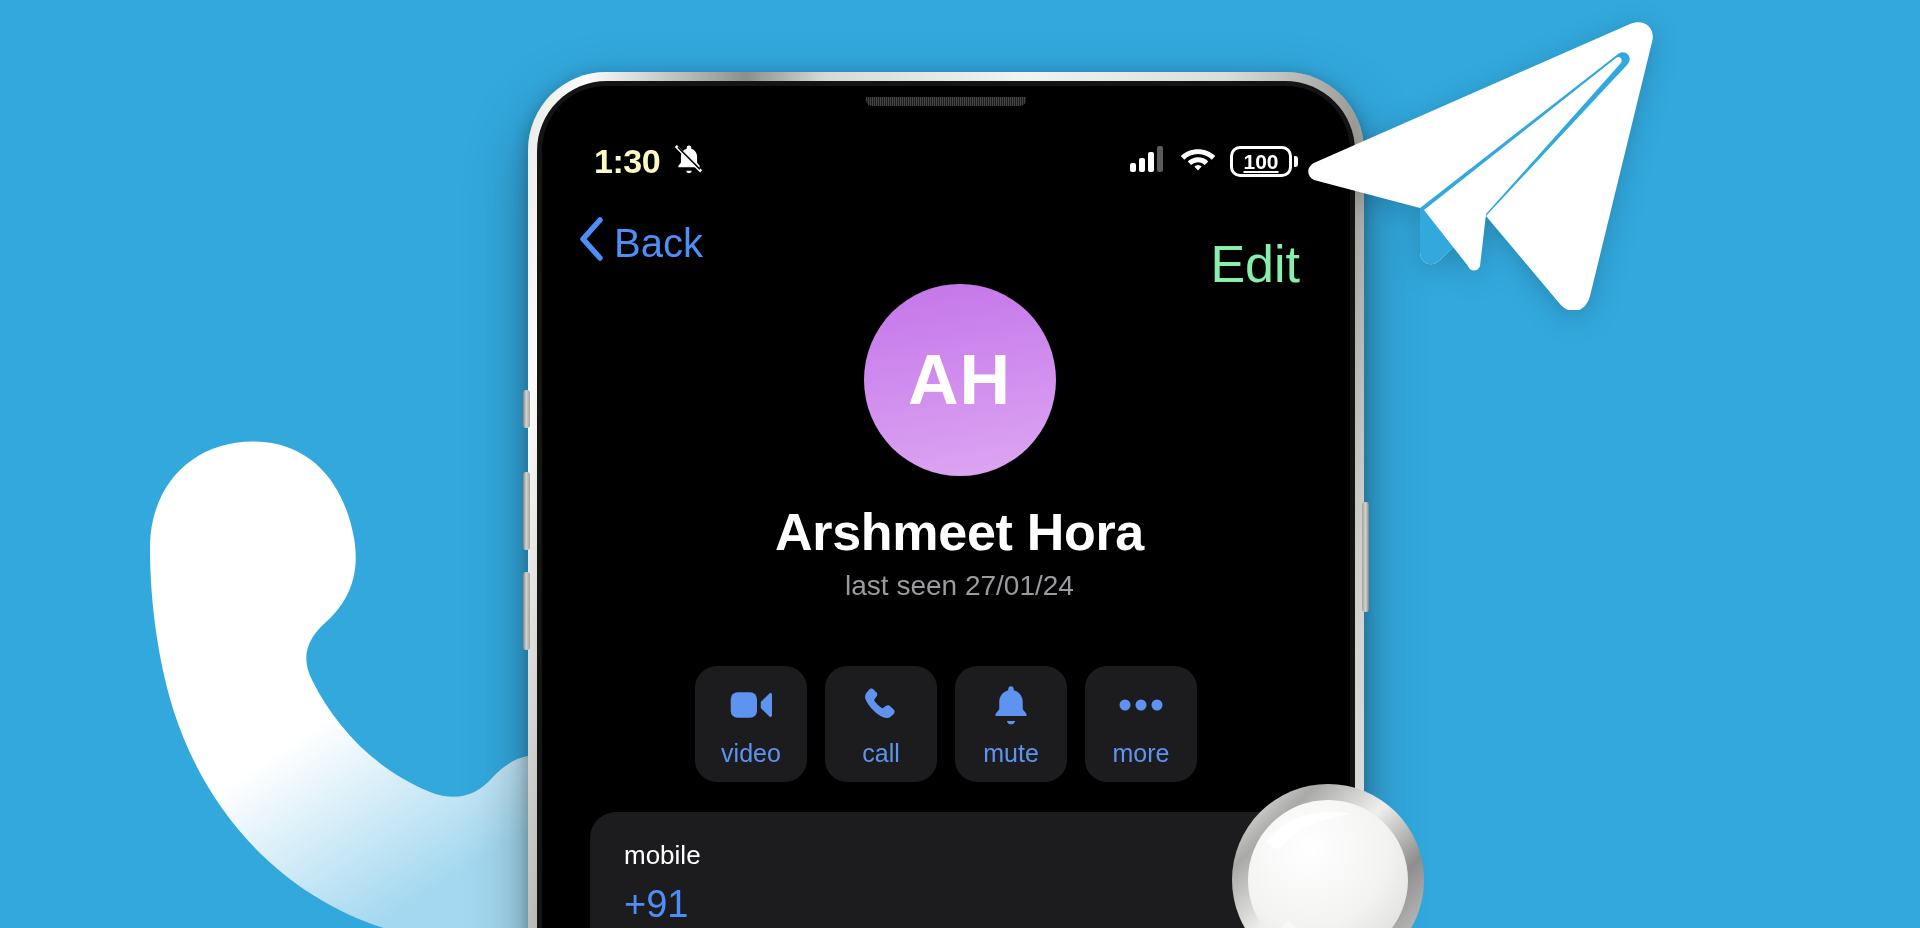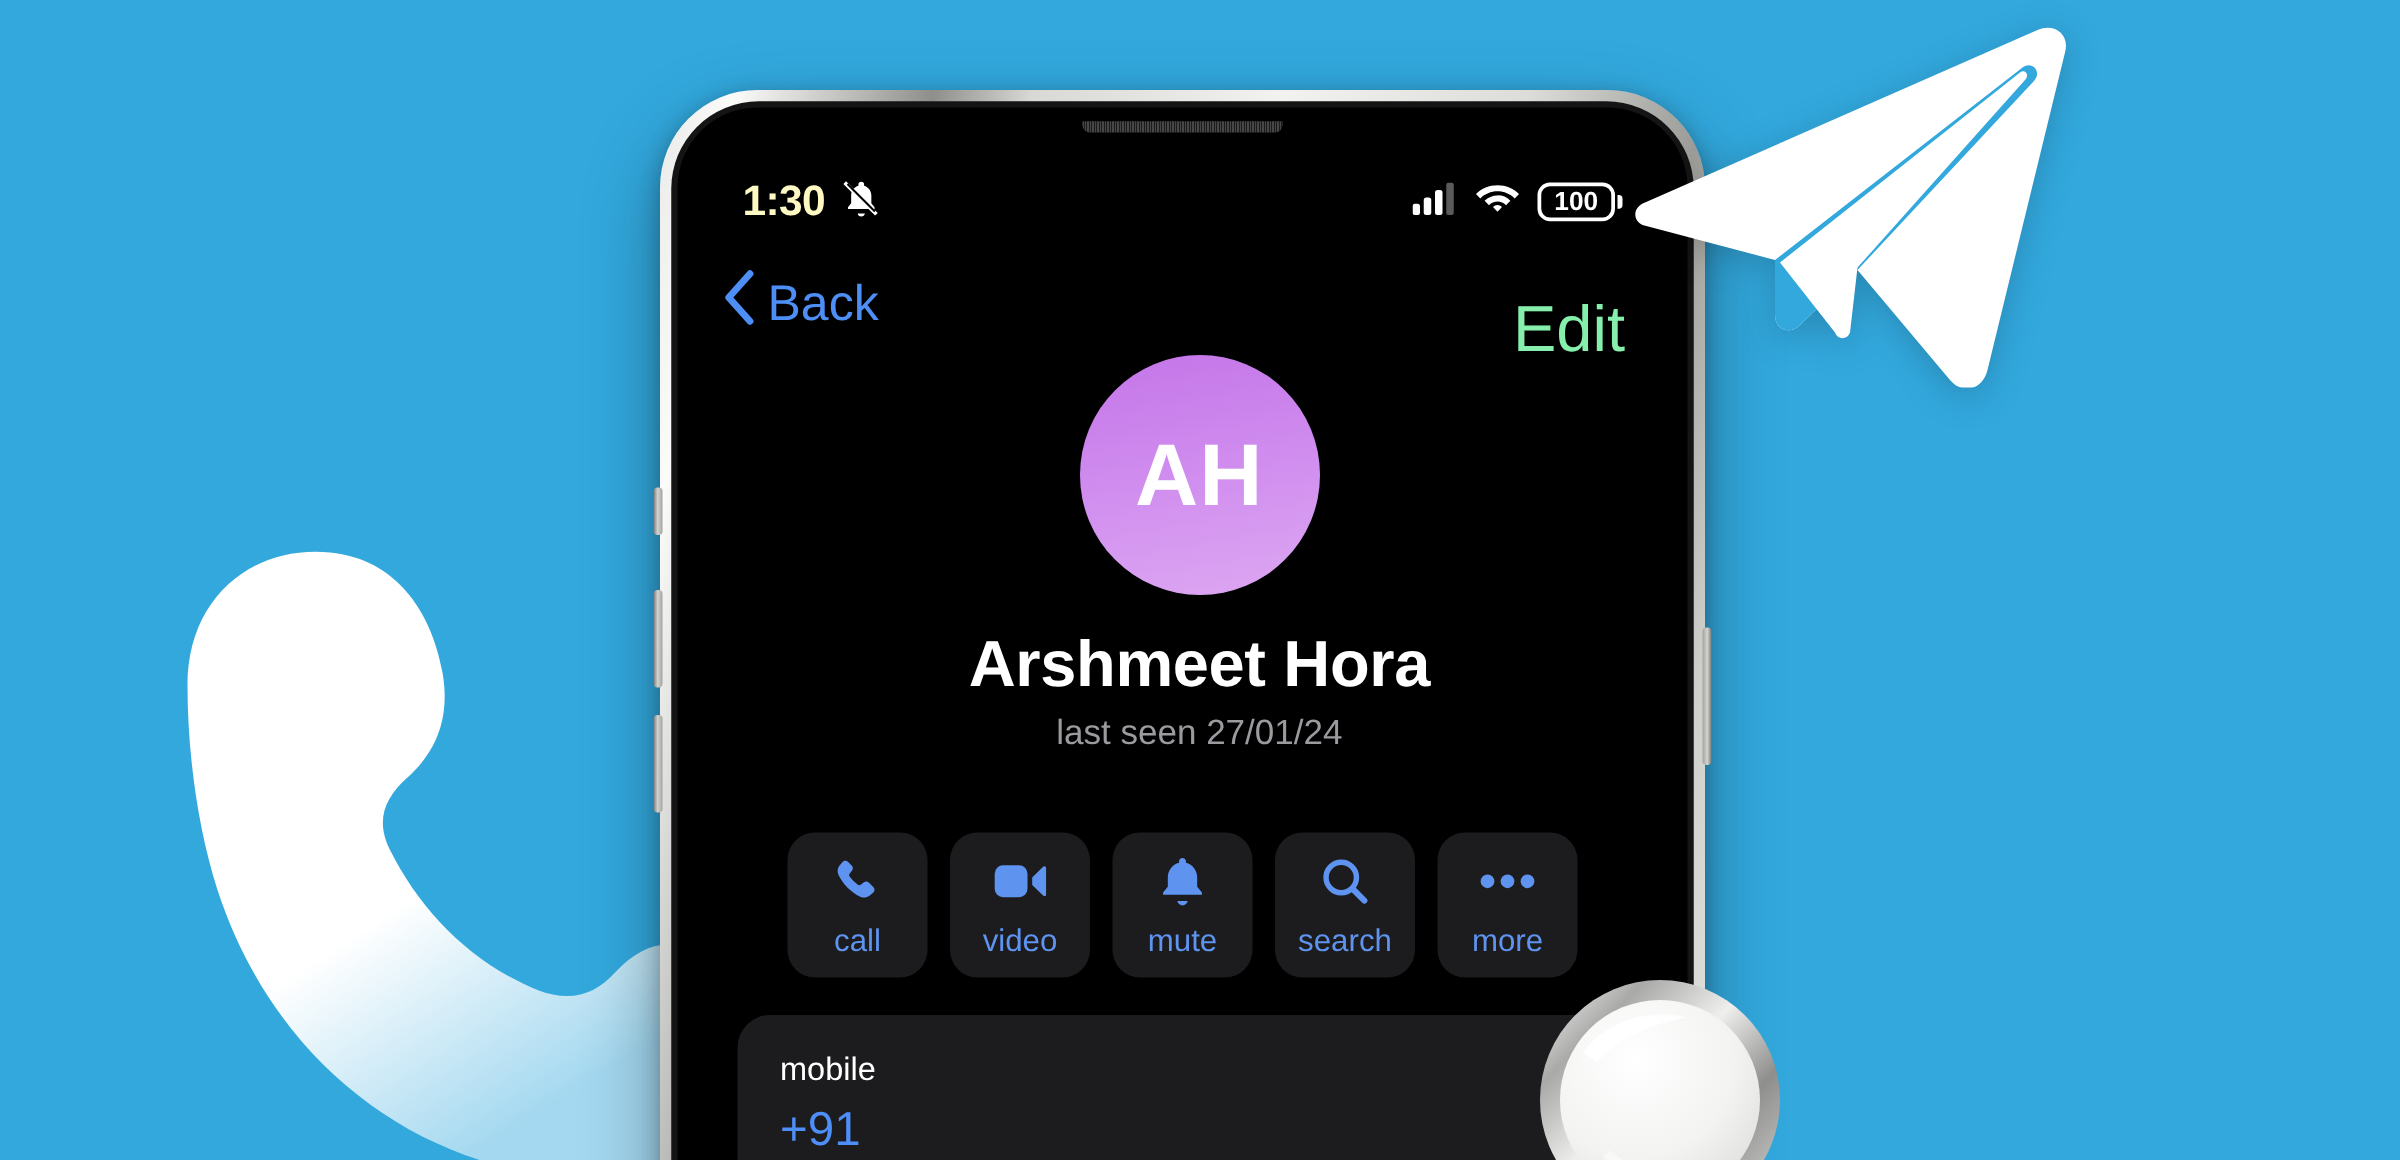--- a/index.html
+++ b/index.html
@@ -84,21 +84,21 @@
   }
   #status-right{ display:flex; align-items:center; gap:14px; }
   #battery-pill{
     display:flex; align-items:center;
   }
   #battery-body{
     width:62px; height:31px; border:3px solid #fff; border-radius:10px;
     display:flex; align-items:center; justify-content:center;
   }
   #battery-level-text{
-    font-size:21px; font-weight:700; color:#fff; line-height:1;
+    font-size:21px; font-weight:700; color:#fff; line-height:1;text-decoration:underline;
   }
   #battery-cap{
     width:4px; height:11px; background:#fff; border-radius:0 3px 3px 0; margin-left:2px;
   }
 
   
   #nav-bar{
     position:absolute; left:0; right:0; top:120px; height:74px;
     display:flex; align-items:center; justify-content:space-between;
     padding:0 36px; z-index:5;
@@ -244,56 +244,47 @@
           <span id="avatar-initials">AH</span>
         </div>
         <div id="contact-name">Arshmeet Hora</div>
         <div id="contact-status">last seen 27/01/24</div>
       </div>
 
       <div id="action-row">
 
         <div class="action-btn">
           <span class="action-icon">
-            <svg width="40" height="40" viewBox="0 0 24 24">
-              <path class="blue-fill" d="M7.4 2.6c-.7-.7-1.9-.6-2.6.2L3.3 4.6c-1 1.2-1.1 2.9-.4 4.4 2 4.3 6.1 8.4 10.4 10.4 1.5.7 3.2.6 4.4-.4l1.8-1.5c.8-.7.9-1.9.2-2.6l-2.3-2.3c-.6-.6-1.6-.6-2.3-.1l-1.6 1.2c-.4.3-.9.3-1.3 0a19 19 0 0 1-4-4c-.3-.4-.3-.9 0-1.3l1.2-1.6c.5-.7.5-1.7-.1-2.3L7.4 2.6z"></path>
-            </svg>
-          </span>
-          <span class="action-label">call</span>
-        </div>
-
-        <div class="action-btn">
-          <span class="action-icon">
             <svg width="42" height="34" viewBox="0 0 28 20">
               <rect class="blue-fill" x="0.5" y="1.5" width="17.5" height="17" rx="4.5"></rect>
               <path class="blue-fill" d="M20.5 8 26.3 2.3c.7-.7 1.7-.2 1.7.7v13.9c0 .9-1 1.4-1.7.7L20.5 12V8z"></path>
             </svg>
           </span>
           <span class="action-label">video</span>
+        </div>
+
+        <div class="action-btn">
+          <span class="action-icon">
+            <svg width="40" height="40" viewBox="0 0 24 24">
+              <path class="blue-fill" d="M7.4 2.6c-.7-.7-1.9-.6-2.6.2L3.3 4.6c-1 1.2-1.1 2.9-.4 4.4 2 4.3 6.1 8.4 10.4 10.4 1.5.7 3.2.6 4.4-.4l1.8-1.5c.8-.7.9-1.9.2-2.6l-2.3-2.3c-.6-.6-1.6-.6-2.3-.1l-1.6 1.2c-.4.3-.9.3-1.3 0a19 19 0 0 1-4-4c-.3-.4-.3-.9 0-1.3l1.2-1.6c.5-.7.5-1.7-.1-2.3L7.4 2.6z"></path>
+            </svg>
+          </span>
+          <span class="action-label">call</span>
         </div>
 
         <div class="action-btn">
           <span class="action-icon">
             <svg width="38" height="42" viewBox="0 0 22 24">
               <path class="blue-fill" d="M11 1.2c-.9 0-1.6.7-1.6 1.6v.6C6.3 4.2 4.2 7 4.2 10.3v4.2L2 17.2v1.1h18v-1.1l-2.2-2.7v-4.2c0-3.3-2.1-6.1-5.2-6.9V2.8c0-.9-.7-1.6-1.6-1.6z"></path>
               <path class="blue-fill" d="M11 23.2c1.2 0 2.2-.9 2.4-2H8.6c.2 1.1 1.2 2 2.4 2z"></path>
             </svg>
           </span>
           <span class="action-label">mute</span>
         </div>
 
-        <div class="action-btn">
-          <span class="action-icon">
-            <svg width="40" height="40" viewBox="0 0 24 24">
-              <circle cx="10.2" cy="10.2" r="7.3" fill="none" stroke="#5E93F0" stroke-width="2.6"></circle>
-              <path d="M15.6 15.6 21.3 21.3" stroke="#5E93F0" stroke-width="2.9" stroke-linecap="round"></path>
-            </svg>
-          </span>
-          <span class="action-label">search</span>
-        </div>
 
         <div class="action-btn">
           <span class="action-icon">
             <svg width="44" height="14" viewBox="0 0 44 14">
               <circle class="blue-fill" cx="6" cy="7" r="5.5"></circle>
               <circle class="blue-fill" cx="22" cy="7" r="5.5"></circle>
               <circle class="blue-fill" cx="38" cy="7" r="5.5"></circle>
             </svg>
           </span>
           <span class="action-label">more</span>

